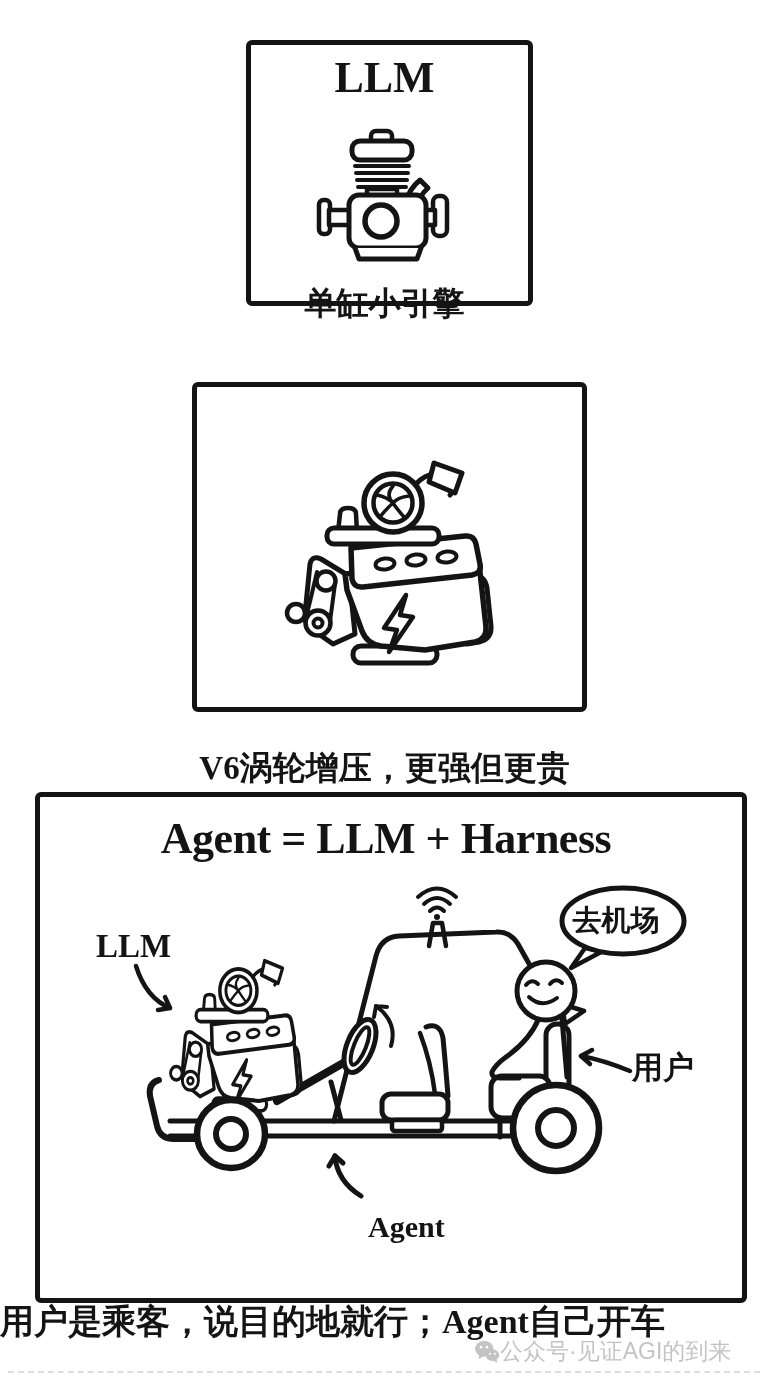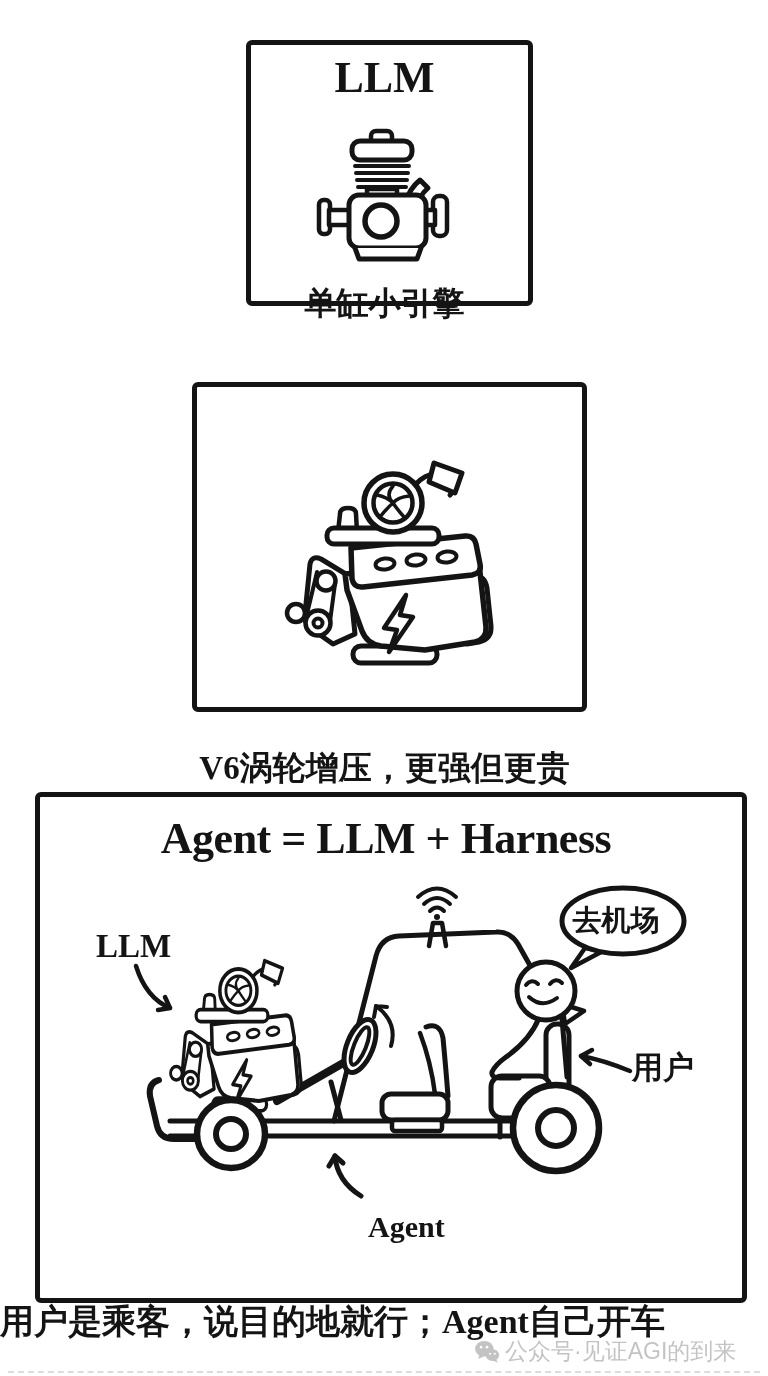--- a/index.html
+++ b/index.html
@@ -5,21 +5,21 @@
   html,body{margin:0;padding:0;background:#ffffff;}
   .stage{
     position:relative;width:768px;height:1376px;background:#ffffff;overflow:hidden;
     font-family:"Liberation Sans","DejaVu Sans",sans-serif;color:#141414;
   }
   .box{position:absolute;border:5px solid #141414;border-radius:6px;background:transparent;}
   #art{position:absolute;left:0;top:0;z-index:1;pointer-events:none;}
   .txt{position:absolute;z-index:2;color:#141414;white-space:nowrap;line-height:1.1;font-family:Liberation Serif, serif;}
   .center{text-align:center;}
   .t-title{font-weight:700;}
-  .watermark{position:absolute;z-index:3;opacity:.9;display:flex;align-items:center;gap:5px;}
+  .watermark{position:absolute;z-index:3;opacity:.9;display:flex;align-items:center;}
   .watermark .wtxt{color:#bdbdbd;font-size:23px;font-weight:400;white-space:nowrap;}
   .torn{position:absolute;left:8px;right:8px;top:1371px;border-top:2px dashed #dcdcdc;z-index:0;}
 </style>
 </head>
 <body>
 
 <div class="stage">
 
   <svg id="art" width="768" height="1376" viewBox="0 0 768 1376">
     <defs>

